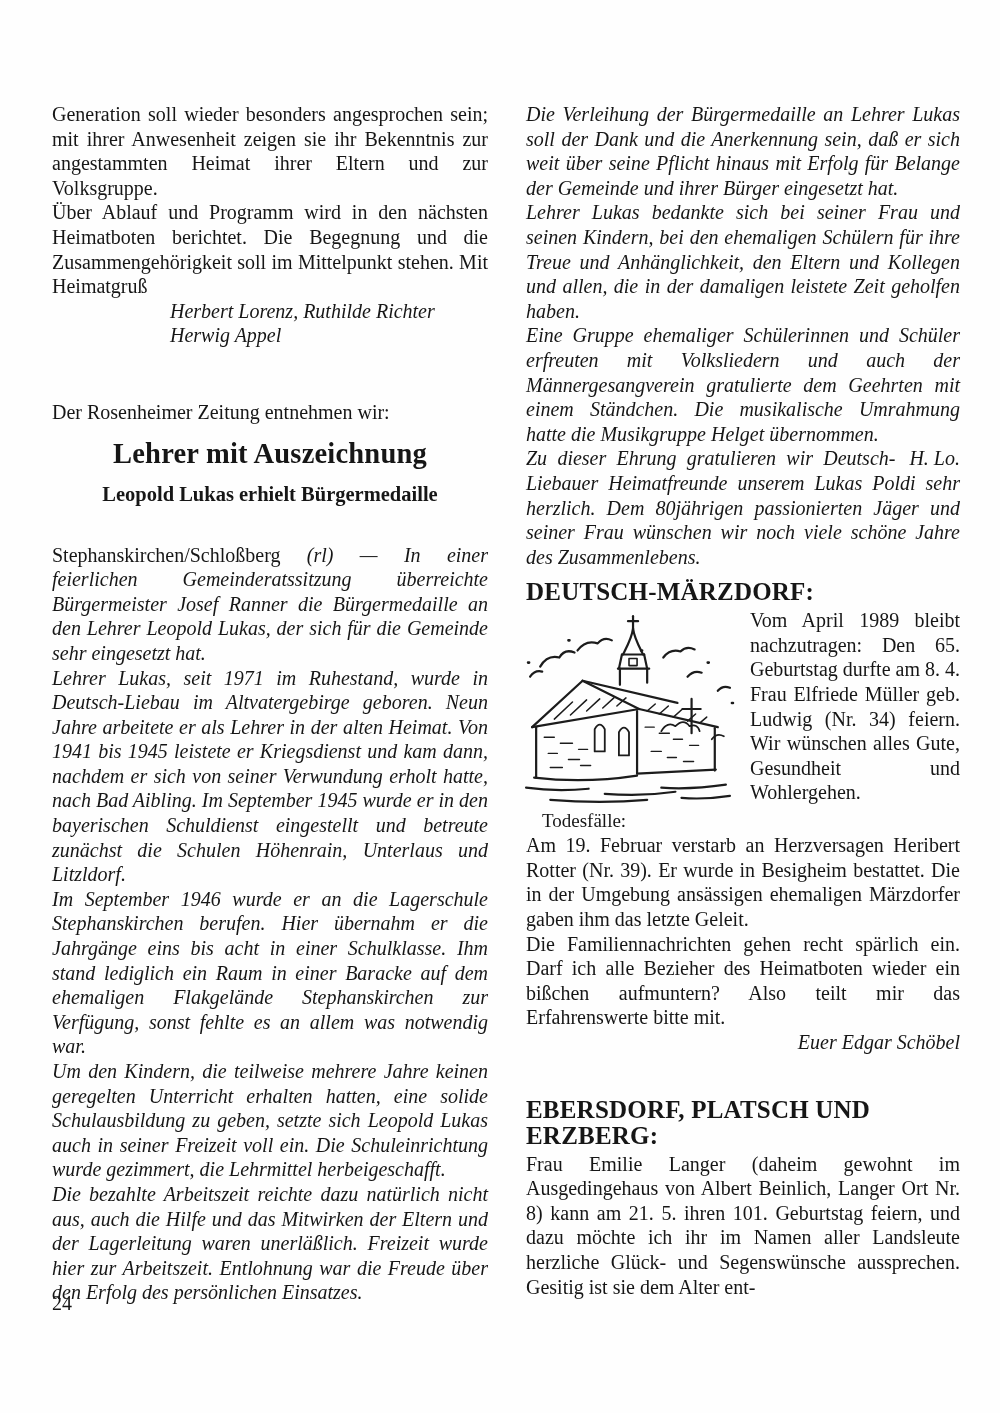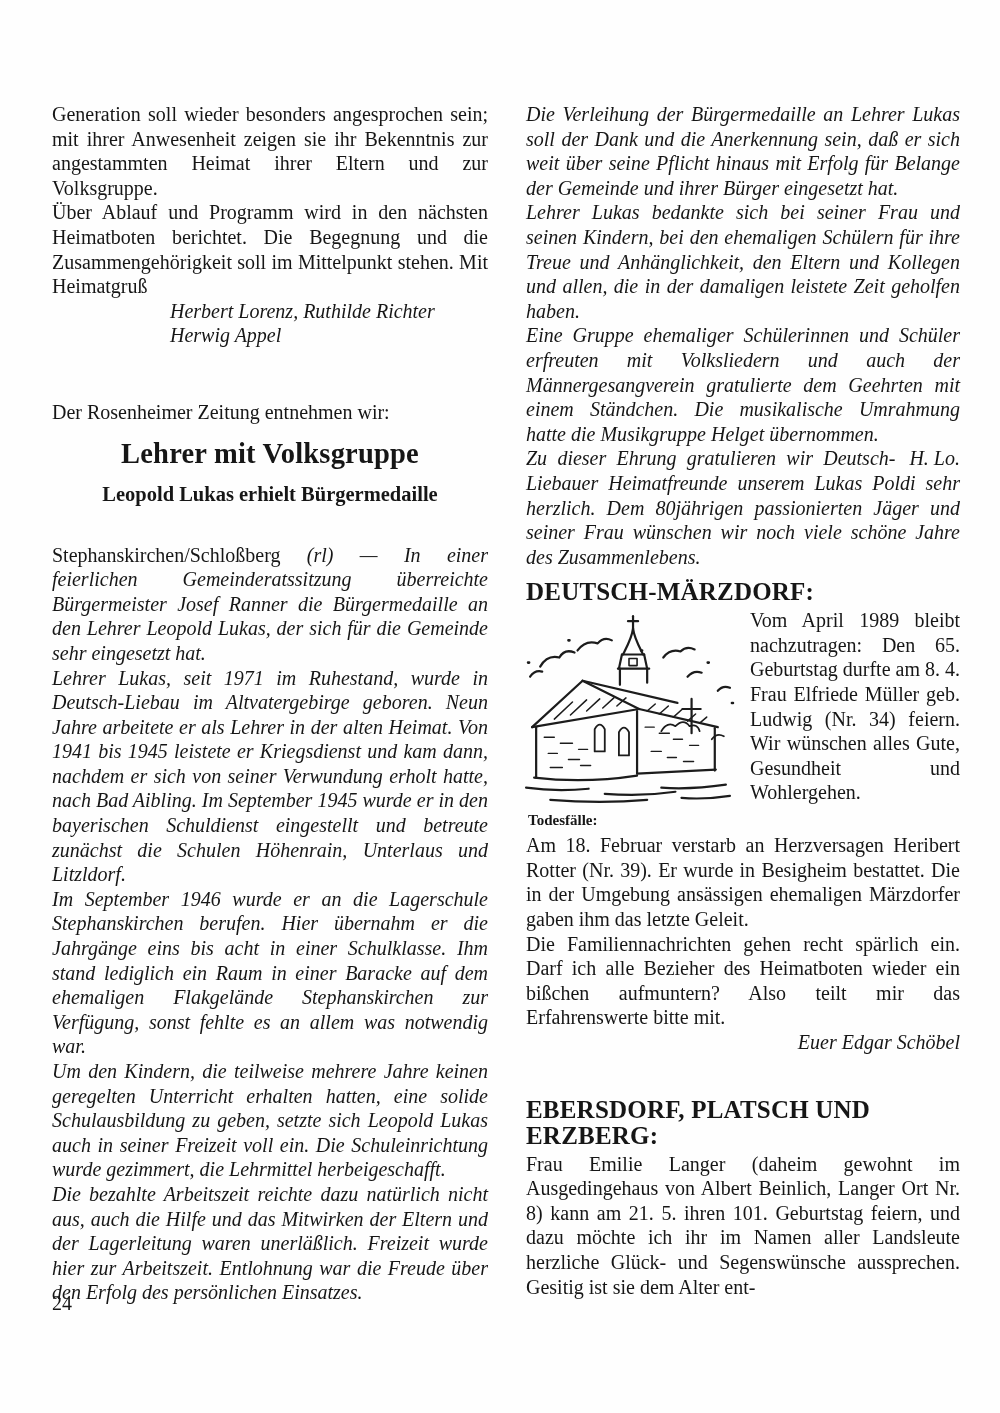--- a/index.html
+++ b/index.html
@@ -13,40 +13,40 @@
   p.just{margin:0;text-align:justify;text-justify:inter-word;hyphens:auto;-webkit-hyphens:auto;}
   .i{font-style:italic;}
   .b{font-weight:normal;}
   .sig-block{margin:0 0 0 118px;font-style:italic;}
   .intro{margin:52px 0 12px;}
   .headline{font-size:28.5px;line-height:34px;font-weight:bold;text-align:center;margin:0 0 10px;letter-spacing:.2px;}
   .subheadline{font-size:20.5px;line-height:26px;font-weight:bold;text-align:center;margin:0 0 36px;}
   .byline{float:right;font-style:italic;padding-left:14px;}
   .sec-header{font-weight:bold;font-size:25px;line-height:26px;margin:10px 0 3px;letter-spacing:.2px;}
   .sec-header.gap-top{margin-top:42px;}
-  .sub-header{font-weight:bold;font-size:15px;line-height:25px;margin:2px 2px 0;clear:both;}
+  .sub-header{font-weight:normal;font-size:19px;line-height:25px;margin:2px 16px 0;clear:both;}
   .sig-right{margin:0;text-align:right;font-style:italic;}
   .church{float:left;width:218px;height:198px;margin:2px 12px 0 -6px;}
   .page-number{position:absolute;left:52px;top:1292px;font-size:20px;}
 </style>
 </head>
 <body>
 
 <div class="page">
   <div class="cols">
 
     <div class="col">
       <p class="just">Generation soll wieder besonders angesprochen sein; mit ihrer Anwesenheit zeigen sie ihr Bekenntnis zur angestammten Heimat ihrer Eltern und zur Volksgruppe.</p>
       <p class="just">Über Ablauf und Programm wird in den nächsten Heimatboten berichtet. Die Begegnung und die Zusammengehörigkeit soll im Mittelpunkt stehen. Mit Heimatgruß</p>
       <div class="sig-block">
         <div>Herbert Lorenz, Ruthilde Richter</div>
         <div>Herwig Appel</div>
       </div>
       <p class="intro">Der Rosenheimer Zeitung entnehmen wir:</p>
-      <h1 class="headline">Lehrer mit Volksgruppe</h1>
+      <h1 class="headline">Lehrer mit Auszeichnung</h1>
       <h2 class="subheadline">Leopold Lukas erhielt Bürgermedaille</h2>
       <p class="just"><span class="b">Stephanskirchen/Schloßberg</span><span class="i"> (rl) — In einer feierlichen Gemeinderatssitzung überreichte Bürgermeister Josef Ranner die Bürgermedaille an den Lehrer Leopold Lukas, der sich für die Gemeinde sehr eingesetzt hat.</span></p>
       <p class="just i">Lehrer Lukas, seit 1971 im Ruhestand, wurde in Deutsch-Liebau im Altvatergebirge geboren. Neun Jahre arbeitete er als Lehrer in der alten Heimat. Von 1941 bis 1945 leistete er Kriegsdienst und kam dann, nachdem er sich von seiner Verwundung erholt hatte, nach Bad Aibling. Im September 1945 wurde er in den bayerischen Schuldienst eingestellt und betreute zunächst die Schulen Höhenrain, Unterlaus und Litzldorf.</p>
       <p class="just i">Im September 1946 wurde er an die Lagerschule Stephanskirchen berufen. Hier übernahm er die Jahrgänge eins bis acht in einer Schulklasse. Ihm stand lediglich ein Raum in einer Baracke auf dem ehemaligen Flakgelände Stephanskirchen zur Verfügung, sonst fehlte es an allem was notwendig war.</p>
       <p class="just i">Um den Kindern, die teilweise mehrere Jahre keinen geregelten Unterricht erhalten hatten, eine solide Schulausbildung zu geben, setzte sich Leopold Lukas auch in seiner Freizeit voll ein. Die Schuleinrichtung wurde gezimmert, die Lehrmittel herbeigeschafft.</p>
       <p class="just i">Die bezahlte Arbeitszeit reichte dazu natürlich nicht aus, auch die Hilfe und das Mitwirken der Eltern und der Lagerleitung waren unerläßlich. Freizeit wurde hier zur Arbeitszeit. Entlohnung war die Freude über den Erfolg des persönlichen Einsatzes.</p>
     </div>
 
     <div class="col col-right">
       <p class="just i">Die Verleihung der Bürgermedaille an Lehrer Lukas soll der Dank und die Anerkennung sein, daß er sich weit über seine Pflicht hinaus mit Erfolg für Belange der Gemeinde und ihrer Bürger eingesetzt hat.</p>
@@ -99,21 +99,21 @@
           <path d="M30,188 q50,4 96,0"></path>
           <path d="M140,176 q30,2 64,-3"></path>
           <path d="M160,186 q22,2 48,-2"></path>
           <path d="M8,52 l1,0 M48,30 l1,0 M120,40 l1,0 M186,52 l1,0 M210,92 l1,0" stroke-width="2.6"></path>
         </g>
       </svg>
 
       <p class="just"><span>Vom April 1989 bleibt nachzutragen: Den 65. Geburtstag durfte am 8. 4. Frau </span><span class="b">Elfriede Müller</span><span> geb. Ludwig (Nr. 34) feiern. Wir wünschen alles Gute, Gesundheit und Wohlergehen.</span></p>
 
       <h4 class="sub-header">Todesfälle:</h4>
-      <p class="just"><span>Am 18. Februar verstarb an Herzversagen </span><span class="b">Heribert Rotter</span><span> (Nr. 39). Er wurde in Besigheim bestattet. Die in der Umgebung ansässigen ehemaligen Märzdorfer gaben ihm das letzte Geleit.</span></p>
+      <p class="just"><span>Am 19. Februar verstarb an Herzversagen </span><span class="b">Heribert Rotter</span><span> (Nr. 39). Er wurde in Besigheim bestattet. Die in der Umgebung ansässigen ehemaligen Märzdorfer gaben ihm das letzte Geleit.</span></p>
       <p class="just">Die Familiennachrichten gehen recht spärlich ein. Darf ich alle Bezieher des Heimatboten wieder ein bißchen aufmuntern? Also teilt mir das Erfahrenswerte bitte mit.</p>
       <p class="sig-right">Euer Edgar Schöbel</p>
 
       <h3 class="sec-header gap-top">EBERSDORF, PLATSCH UND ERZBERG:</h3>
       <p class="just"><span>Frau </span><span class="b">Emilie Langer</span><span> (daheim gewohnt im Ausgedingehaus von Albert Beinlich, Langer Ort Nr. 8) kann am 21. 5. ihren 101. Geburtstag feiern, und dazu möchte ich ihr im Namen aller Landsleute herzliche Glück- und Segenswünsche aussprechen. Gesitig ist sie dem Alter ent-</span></p>
     </div>
   </div>
 
   <div class="page-number">24</div>
 </div>

